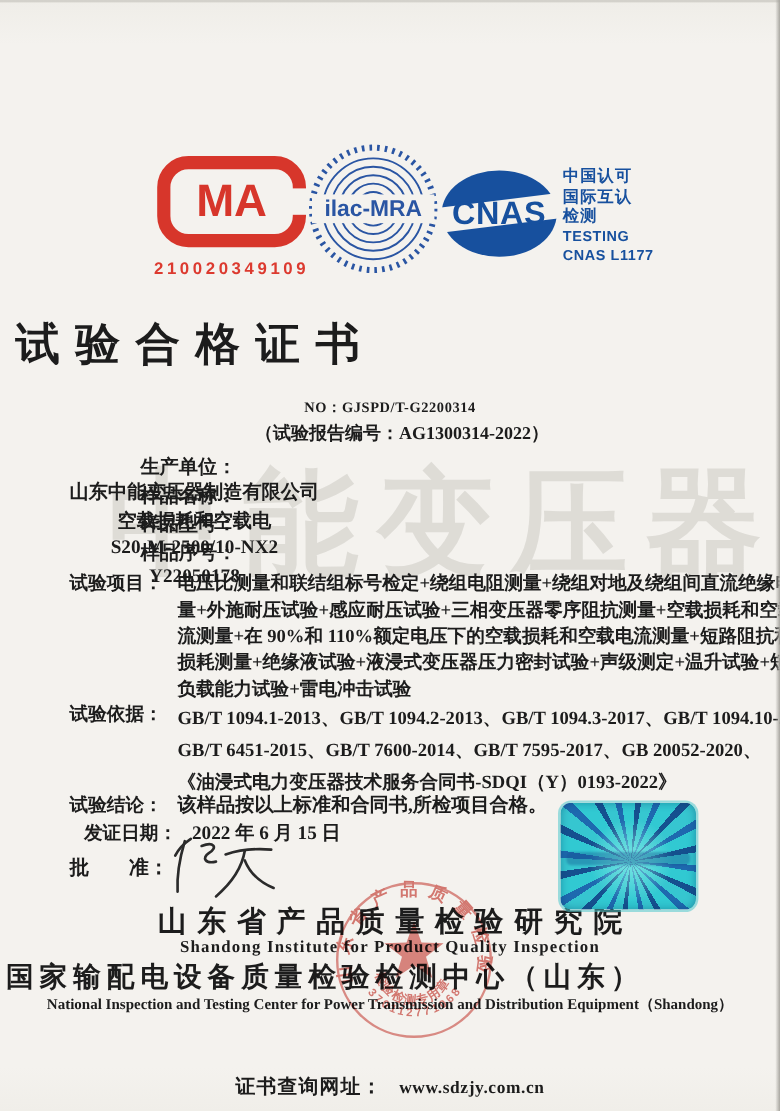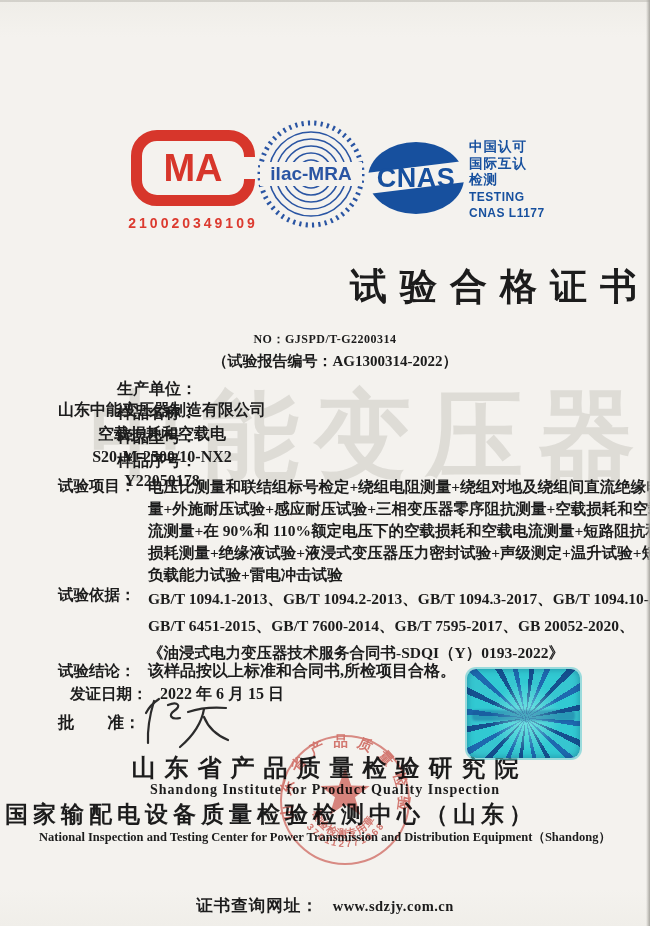--- a/index.html
+++ b/index.html
@@ -35,21 +35,21 @@
 
   .ilac-wrap { position:absolute; left:256px; top:119px; z-index:2; }
   .cnas-wrap { position:absolute; left:366px; top:139px; z-index:2; }
   .cnas-side { position:absolute; left:469px; top:139px; z-index:2;
     color:#17509e; font-weight:700; }
   .cnas-side .cn { font-size:13.5px; line-height:16.5px; letter-spacing:1px; }
   .cnas-side .en { font-family:"Liberation Sans","DejaVu Sans",sans-serif;
     font-size:12px; line-height:16px; letter-spacing:.5px; }
 
   
-  .title { position:absolute; left:0; top:262px; width:100%; text-align:right; z-index:2;
+  .title { position:absolute; left:0; top:262px; width:100%; text-align:left; z-index:2;
     font-size:37px; font-weight:700; letter-spacing:13px; text-indent:13px; }
   .cert-no { position:absolute; left:0; top:331px; width:100%; text-align:center; z-index:2;
     font-size:12px; font-weight:700; letter-spacing:.5px; }
   .report-no { position:absolute; left:0; top:352px; width:100%; text-align:center; z-index:2;
     font-size:15px; font-weight:700;padding-left:20px; }
 
   
   .fields { position:absolute; left:58px; top:379px; z-index:2; }
   .frow { display:flex; height:24px; align-items:center;flex-direction:column; }
   .flabel { width:90px; font-size:16px; font-weight:700; }

